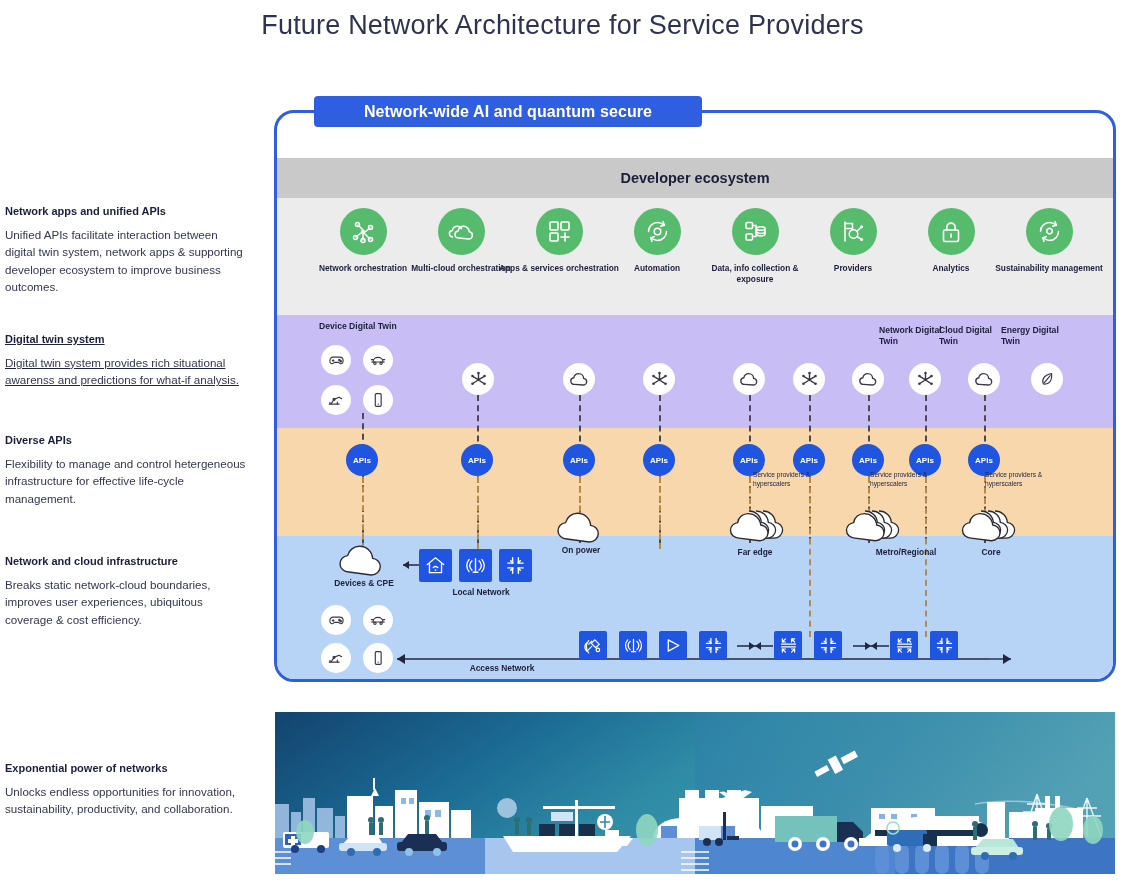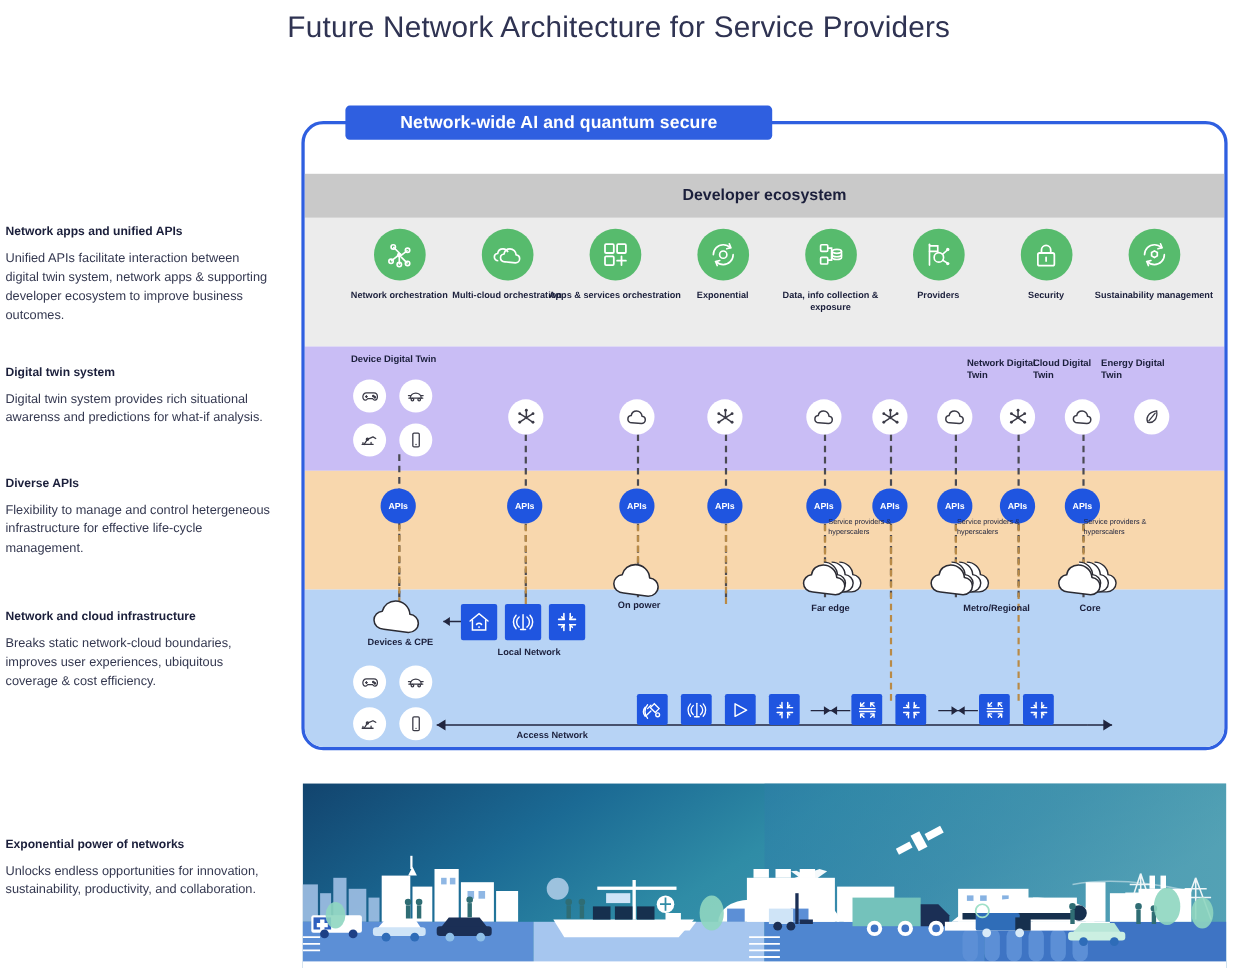--- a/index.html
+++ b/index.html
@@ -121,21 +121,21 @@
 
 <div class="page-title">Future Network Architecture for Service Providers</div>
 
 <div>
 
   <div class="side-block" style="position:absolute; left:5px; top:205px; width:244px;">
     <h3>Network apps and unified APIs</h3>
     <p>Unified APIs facilitate interaction between digital twin system, network apps &amp; supporting developer ecosystem to improve business outcomes.</p>
   </div>
 
-  <div class="side-block" style="position:absolute; left:5px; top:333px; width:244px;">
+  <div class="side-block" style="position:absolute; left:5px; top:333px; width:244px;text-decoration:underline;">
     <h3>Digital twin system</h3>
     <p>Digital twin system provides rich situational awarenss and predictions for what-if analysis.</p>
   </div>
 
   <div class="side-block" style="position:absolute; left:5px; top:434px; width:244px;">
     <h3>Diverse APIs</h3>
     <p>Flexibility to manage and control hetergeneous infrastructure for effective life-cycle management.</p>
   </div>
 
   <div class="side-block" style="position:absolute; left:5px; top:555px; width:244px;">
@@ -206,21 +206,21 @@
     <div class="app" style="left:320px;">
       <div class="circle">
         <svg width="27" height="27" viewBox="0 0 27 27" fill="none" stroke="#fff" stroke-width="1.5" stroke-linecap="round">
           <path d="M4.5 13.5a9 9 0 0 1 9-9 9 9 0 0 1 6.4 2.7"></path>
           <path d="M22.5 13.5a9 9 0 0 1-9 9 9 9 0 0 1-6.4-2.7"></path>
           <path d="M19 3.6l1.4 3.6-3.7 1"></path>
           <path d="M8 23.4l-1.4-3.6 3.7-1"></path>
           <circle cx="13.5" cy="13.5" r="3.3"></circle>
         </svg>
       </div>
-      <div class="lbl">Exponential</div>
+      <div class="lbl">Automation</div>
     </div>
 
     <div class="app" style="left:418px;">
       <div class="circle">
         <svg width="25" height="25" viewBox="0 0 25 25" fill="none" stroke="#fff" stroke-width="1.5">
           <rect x="3" y="3.5" width="6.5" height="6" rx="1"></rect>
           <rect x="3" y="15" width="6.5" height="6" rx="1"></rect>
           <path d="M9.5 6.5h3.5v11H9.5" stroke-linecap="round"></path>
           <ellipse cx="17.8" cy="9.5" rx="4.2" ry="1.8"></ellipse>
           <path d="M13.6 9.5v5.6c0 1 1.9 1.8 4.2 1.8s4.2-.8 4.2-1.8V9.5"></path>
@@ -245,21 +245,21 @@
     </div>
 
     <div class="app" style="left:614px;">
       <div class="circle">
         <svg width="24" height="26" viewBox="0 0 24 26" fill="none" stroke="#fff" stroke-width="1.6" stroke-linecap="round">
           <rect x="4.5" y="11" width="15" height="11.5" rx="1.6"></rect>
           <path d="M7.8 11V8.3a4.2 4.2 0 0 1 8.4 0V11"></path>
           <path d="M12 15v3.3"></path>
         </svg>
       </div>
-      <div class="lbl">Security</div>
+      <div class="lbl">Analytics</div>
     </div>
 
     <div class="app" style="left:712px;">
       <div class="circle">
         <svg width="27" height="27" viewBox="0 0 27 27" fill="none" stroke="#fff" stroke-width="1.5" stroke-linecap="round">
           <path d="M4.5 13.5a9 9 0 0 1 9-9 9 9 0 0 1 6.4 2.7"></path>
           <path d="M22.5 13.5a9 9 0 0 1-9 9 9 9 0 0 1-6.4-2.7"></path>
           <path d="M19 3.6l1.4 3.6-3.7 1"></path>
           <path d="M8 23.4l-1.4-3.6 3.7-1"></path>
           <path d="M13.5 10.1l2.6 1.5v3l-2.6 1.5-2.6-1.5v-3z"></path>

